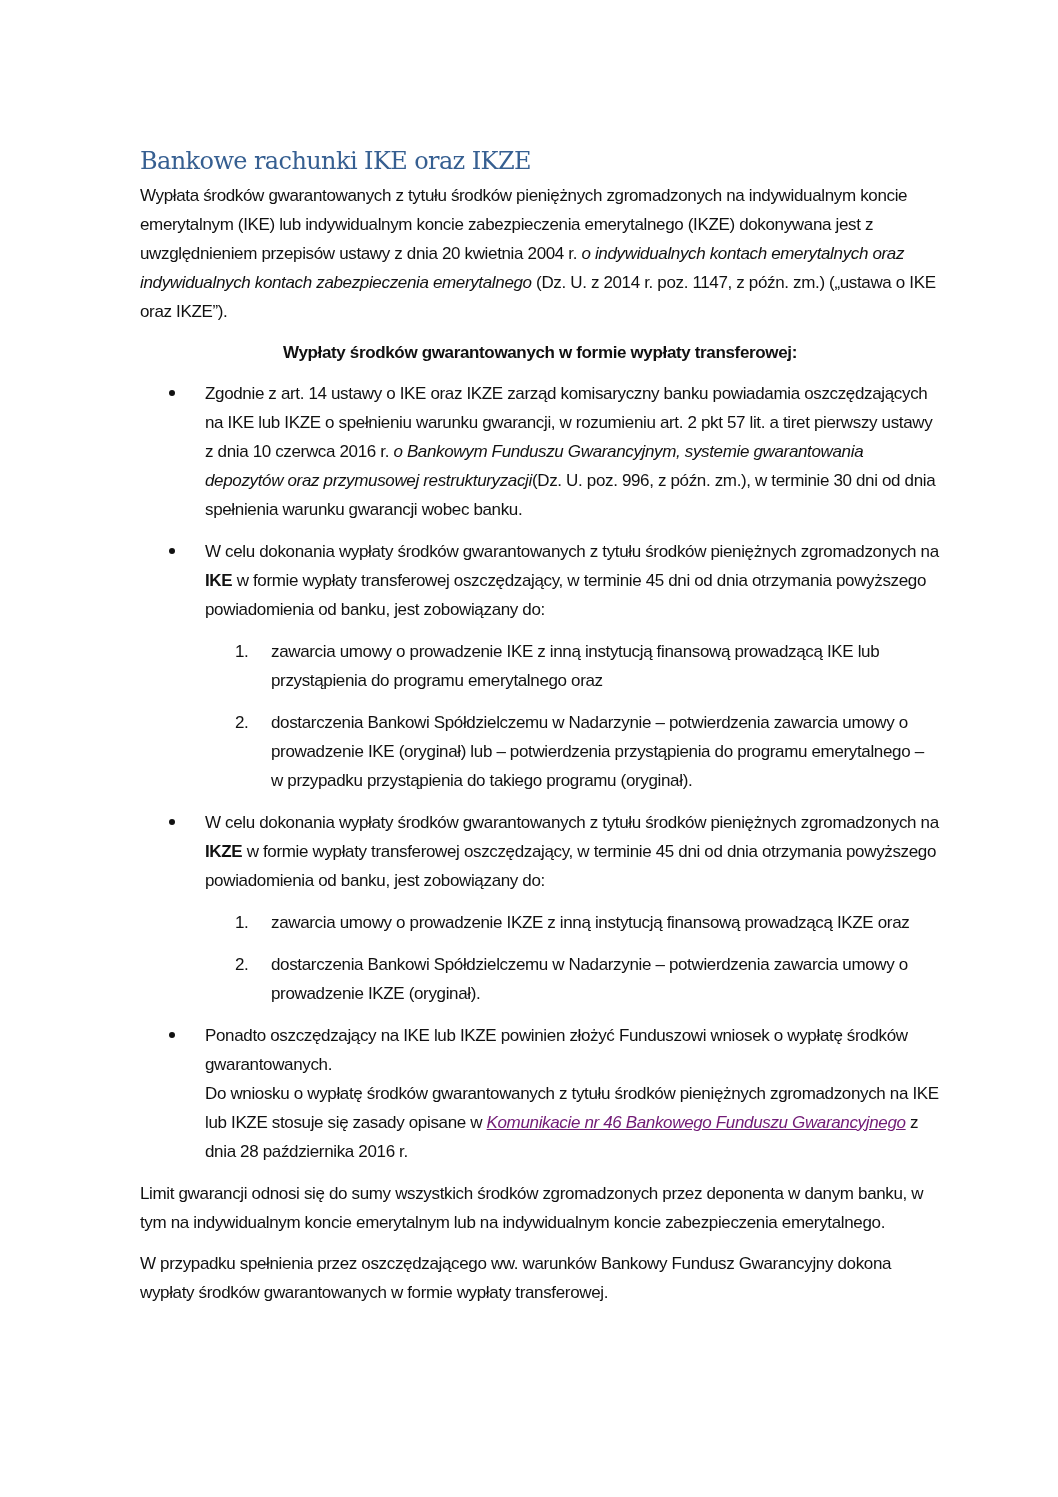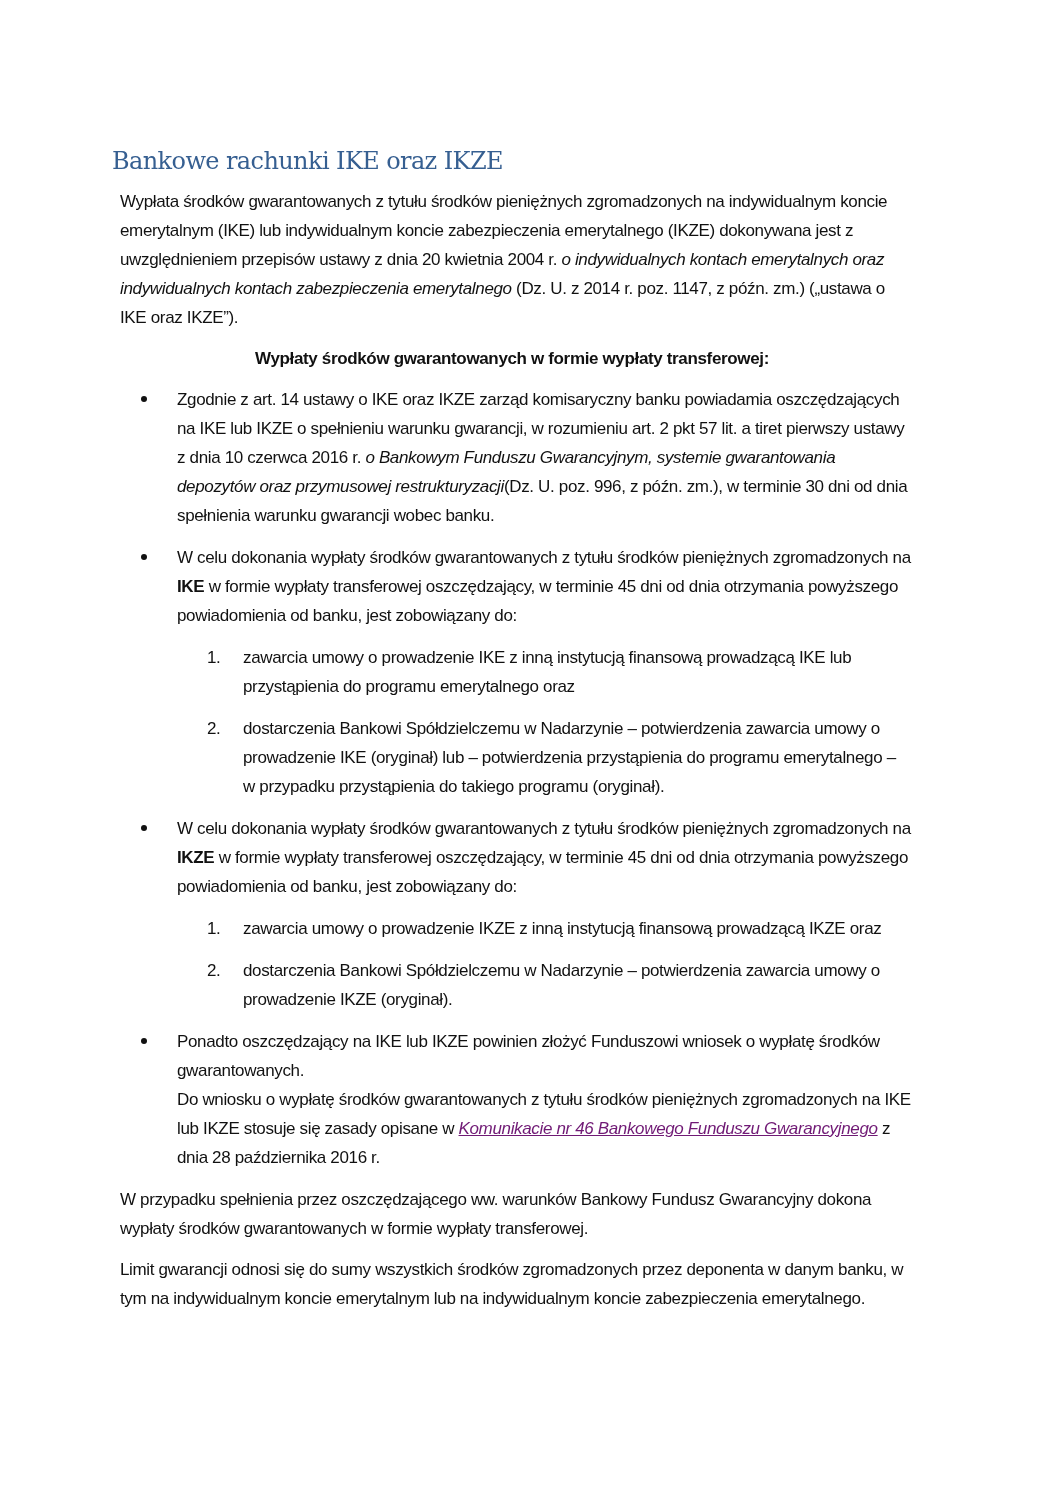--- a/index.html
+++ b/index.html
@@ -1,26 +1,26 @@
 <!DOCTYPE html>
 <html><head>
 <meta charset="utf-8">
 <style>
   html, body { margin: 0; padding: 0; background: #ffffff; }
   body { width: 1058px; height: 1497px; position: relative; overflow: hidden; }
   .page {
-    position: absolute; left: 112px; top: 143px; width: 800px;
+    position: absolute; left: 140px; top: 143px; width: 800px;
     font-family: "Liberation Sans", sans-serif; font-size: 17px; color: #111;
     line-height: 29px; letter-spacing: -0.35px;
   }
   h1 {
     font-family: "DejaVu Serif", serif; font-weight: normal; color: #365f91;
     font-size: 24px; margin: 0 0 2px 0; line-height: 36px; letter-spacing: -0.6px;
   }
-  p { margin: 8px; }
+  p { margin: 0; }
   .para { margin-bottom: 12px; }
   .section-title { font-weight: bold; margin: 0 0 12px 0; text-align: center; }
   ul.bullets { list-style: none; margin: 0; padding: 0; }
   ul.bullets > li { position: relative; padding-left: 65px; margin-bottom: 13px; }
   .bullet-dot {
     position: absolute; left: 29px; top: 11px; width: 6px; height: 6px;
     background: #111; border-radius: 50%;
   }
   ol.sub { list-style: none; margin: 13px 0 0 0; padding: 0; }
   ol.sub > li { position: relative; padding-left: 66px; margin-bottom: 13px; }
@@ -64,15 +64,15 @@
       </ol>
     </li>
 
     <li>
       <span class="bullet-dot"></span>
       <span>Ponadto oszczędzający na IKE lub IKZE powinien złożyć Funduszowi wniosek o wypłatę środków gwarantowanych.</span><br>
       <span>Do wniosku o wypłatę środków gwarantowanych z tytułu środków pieniężnych zgromadzonych na IKE lub IKZE stosuje się zasady opisane w </span><a class="link" href="#">Komunikacie nr 46 Bankowego Funduszu Gwarancyjnego</a><span> z dnia 28 października 2016 r.</span>
     </li>
   </ul>
 
+  <p class="para">Limit gwarancji odnosi się do sumy wszystkich środków zgromadzonych przez deponenta w danym banku, w tym na indywidualnym koncie emerytalnym lub na indywidualnym koncie zabezpieczenia emerytalnego.</p>
   <p class="para">W przypadku spełnienia przez oszczędzającego ww. warunków Bankowy Fundusz Gwarancyjny dokona wypłaty środków gwarantowanych w formie wypłaty transferowej.</p>
-  <p class="para">Limit gwarancji odnosi się do sumy wszystkich środków zgromadzonych przez deponenta w danym banku, w tym na indywidualnym koncie emerytalnym lub na indywidualnym koncie zabezpieczenia emerytalnego.</p>
 </div>
 
 </body></html>

